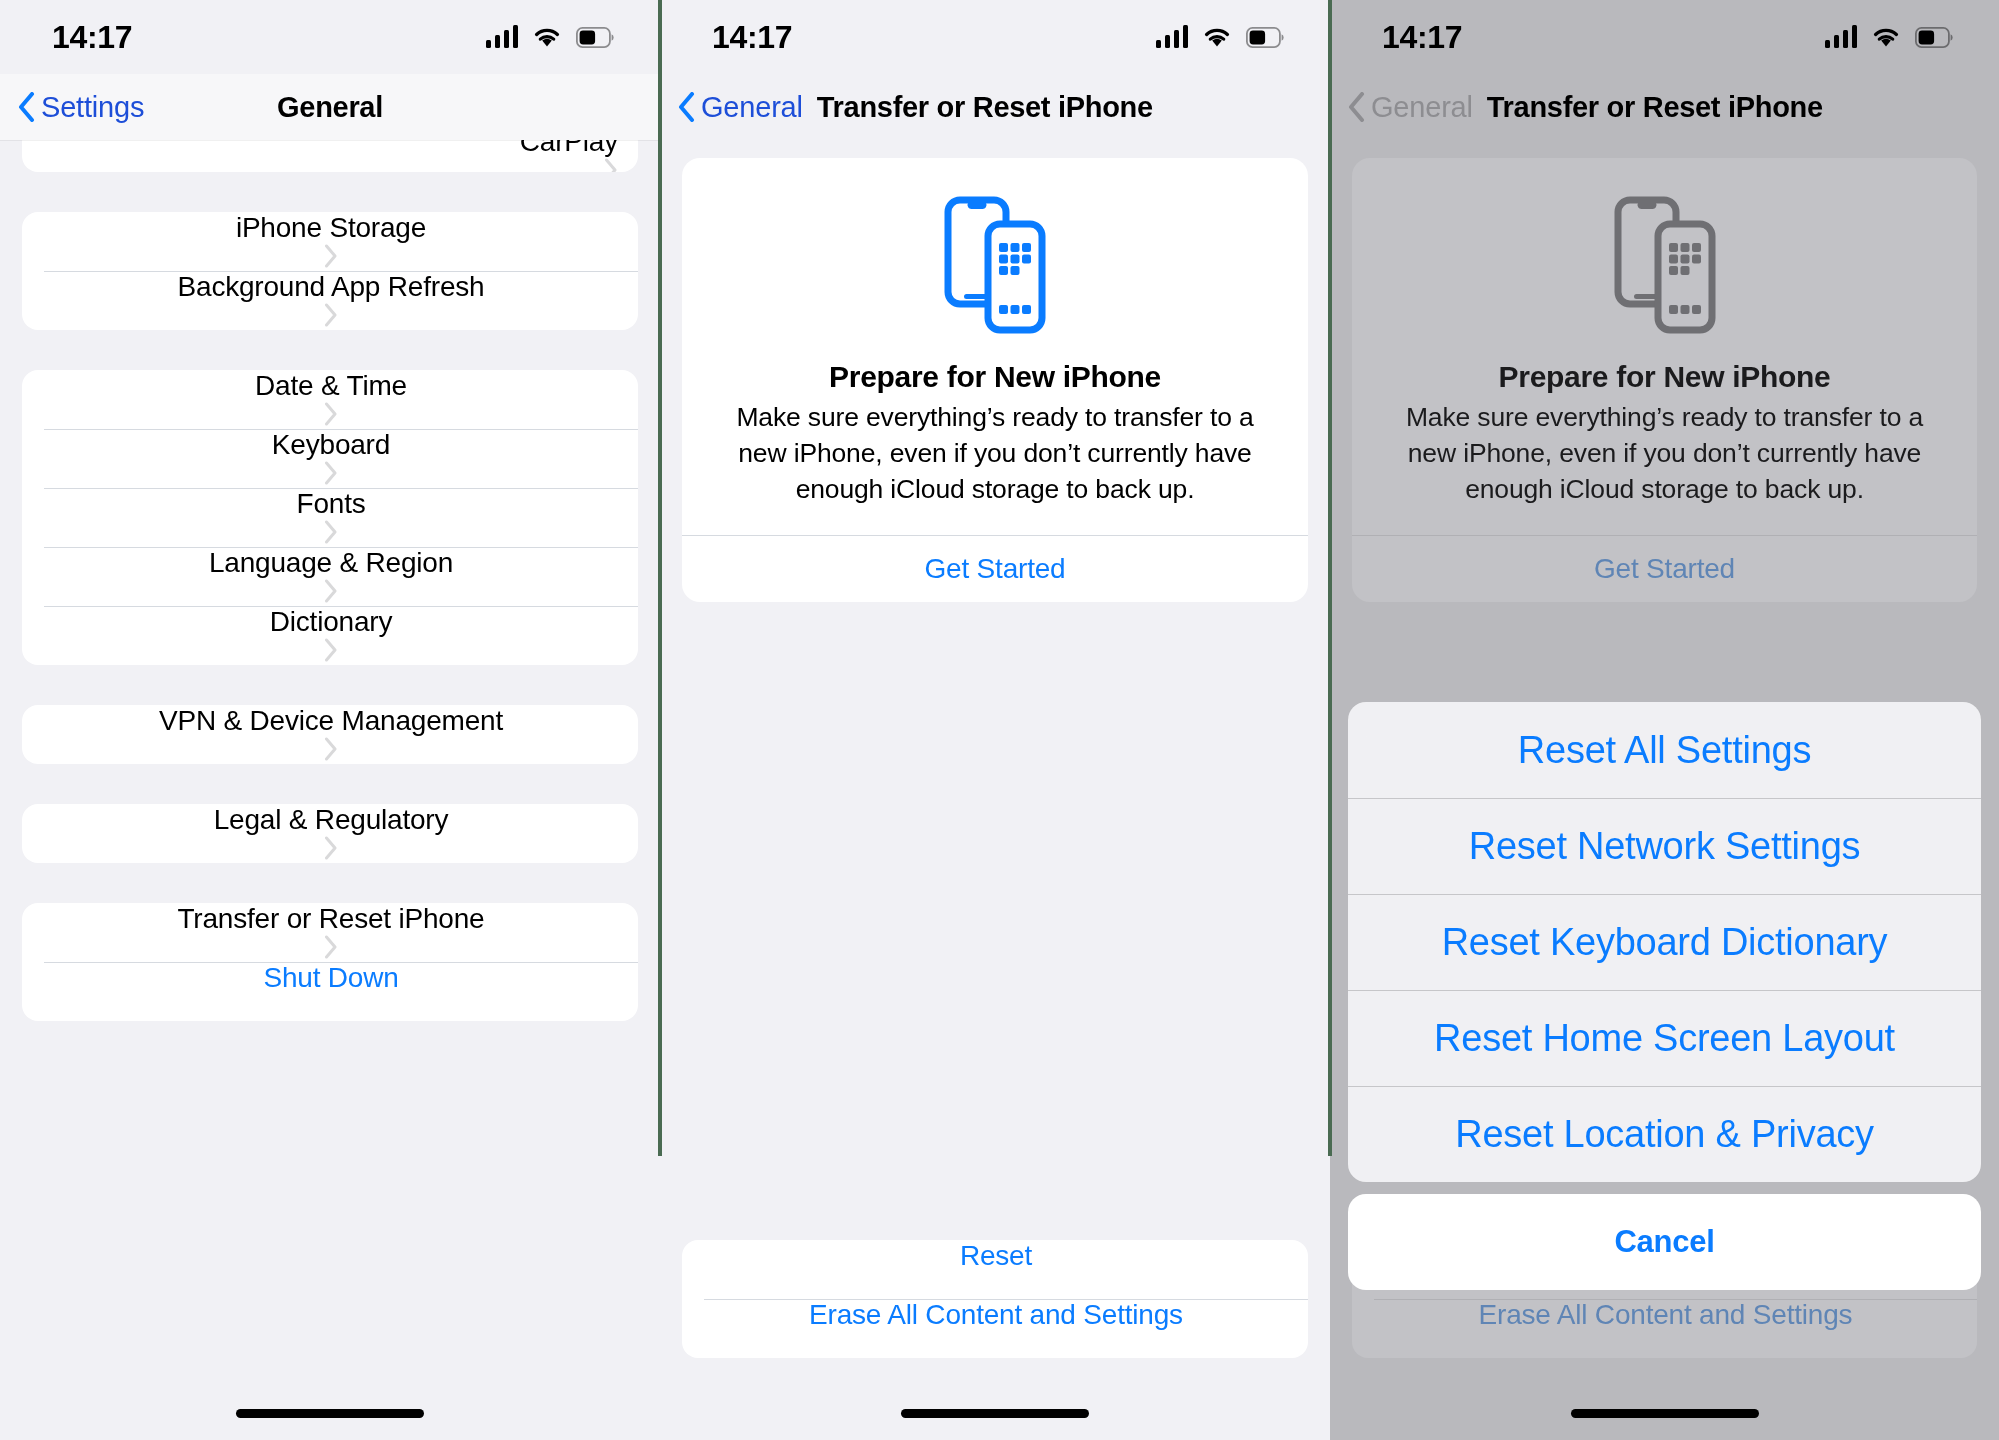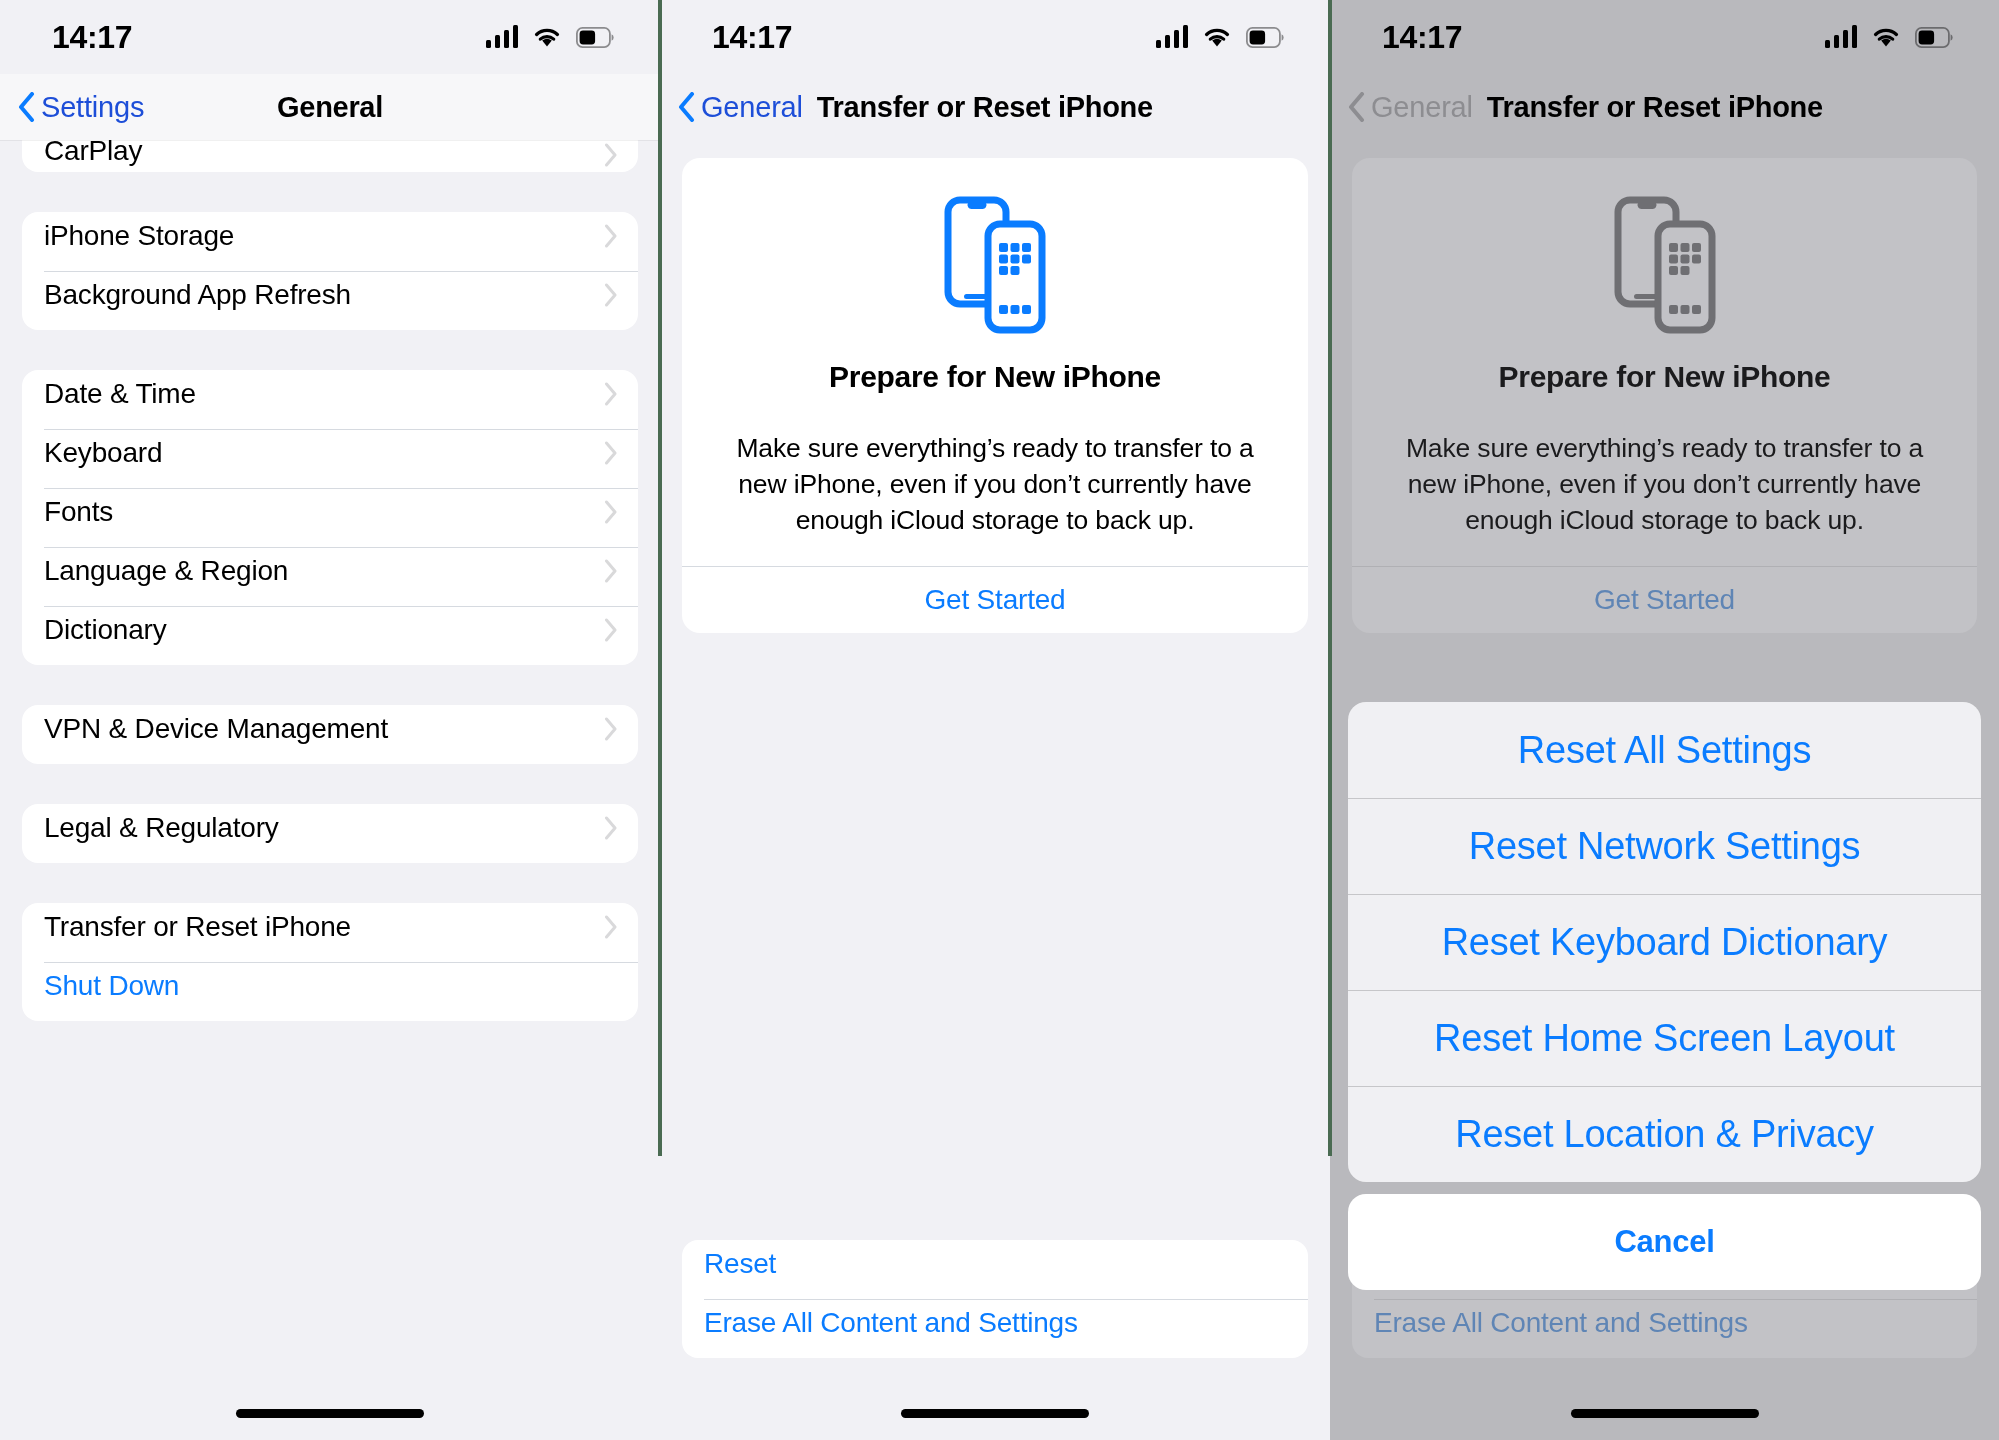--- a/index.html
+++ b/index.html
@@ -129,20 +129,21 @@
   }
   .group.spacer-top { margin-top: 40px; }
 
   .row {
     position: relative;
     height: 59px;
     display: flex;
     align-items: center;
     padding: 0 20px 12px 22px;
     cursor: pointer;
+    flex-direction: column;
   }
   .row + .row::before {
     content: "";
     position: absolute;
     left: 22px; right: 0; top: 0;
     height: 1px;
     background: #d6dae0;
   }
   .row-label {
     flex: 1;
@@ -172,21 +173,21 @@
     border-radius: 18px;
     padding: 38px 30px 0;
     text-align: center;
   }
   .prepare-icon { margin: 0 auto 26px; display: block; }
   .prepare-title {
     font-size: 30px;
     font-weight: 700;
     color: #000;
     letter-spacing: -0.3px;
-    margin-bottom: 36px;
+    margin-bottom: 5px;
   }
   .prepare-body {
     font-size: 26.5px;
     line-height: 36px;
     color: #000;
     letter-spacing: -0.15px;
     padding: 0 8px 28px;
   }
   .card-sep { height: 1px; background: #d6dae0; margin: 0 -30px; }
   .get-started {

